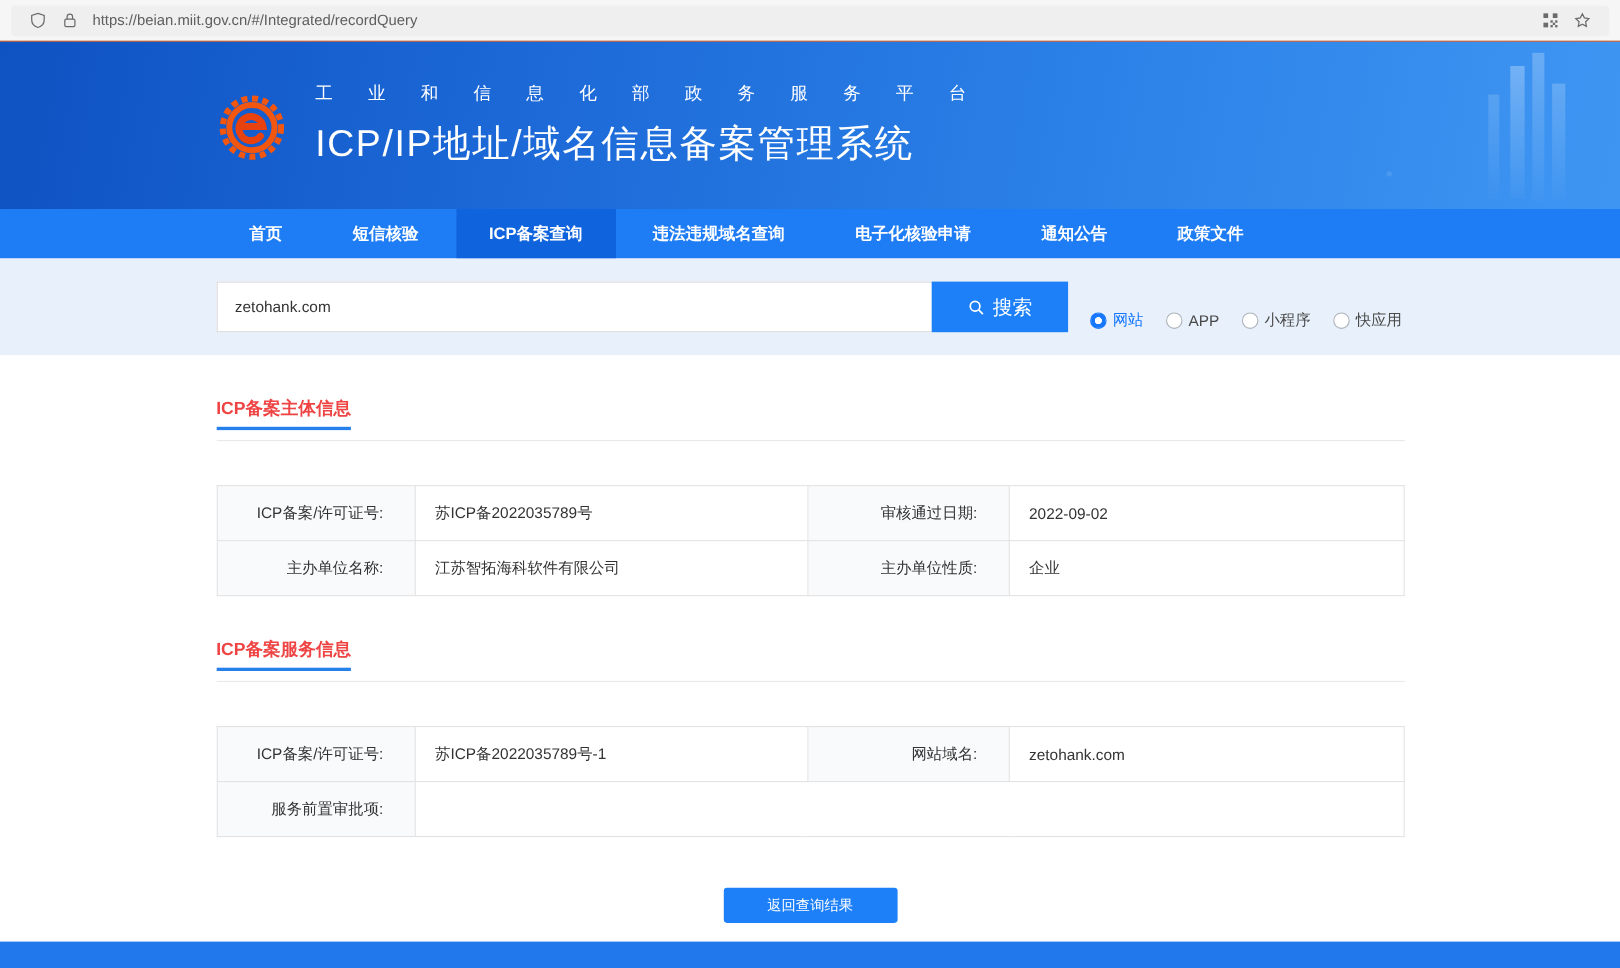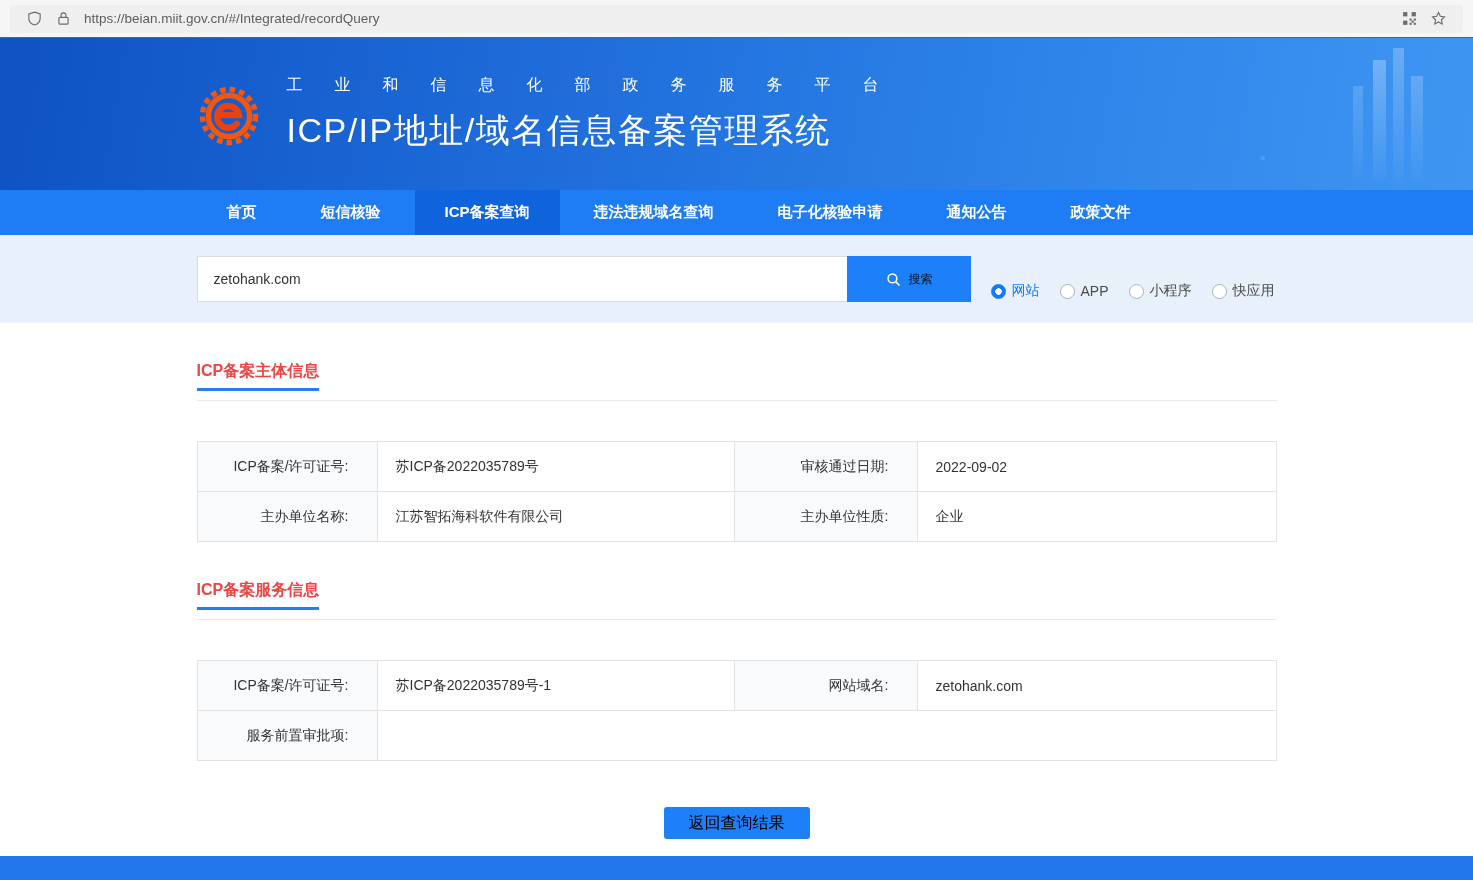--- a/index.html
+++ b/index.html
@@ -62,22 +62,22 @@
 
   
   .search-section { flex:0 0 88px; background:#e8f1fb; display:flex; align-items:center; }
   .search-inner { width:1080px; margin:0 auto; display:flex; align-items:center; height:46px; }
   .search-input {
     width:650px; height:46px; background:#ffffff; border:1px solid #dcdcdc; border-right:none;
     padding:0 16px; font-size:14px; color:#333; outline:none;
     font-family:"Liberation Sans","DejaVu Sans",sans-serif;
   }
   .search-button {
-    width:124px; height:46px; background:#1e80f8; color:#0f172a; border:none; cursor:pointer;
-    font-size:12px; display:flex; align-items:center; justify-content:center; gap:7px;
+    width:124px; height:46px; background:#1e80f8; color:#ffffff; border:none; cursor:pointer;
+    font-size:18px; display:flex; align-items:center; justify-content:center; gap:7px;
     font-family:"Liberation Sans","DejaVu Sans",sans-serif;
   }
   .radio-group { display:flex; align-items:center; gap:20px; margin-left:20px; align-self:flex-end; padding-bottom:2px; }
   .radio { display:flex; align-items:center; gap:6px; font-size:14px; color:#4a4a4a; cursor:pointer; }
   .radio-dot {
     width:15px; height:15px; border:1px solid #aeb3ba; border-radius:50%; background:#ffffff; flex:0 0 auto;
   }
   .radio-dot.checked {
     border-color:#1677ff;
     background:radial-gradient(circle at center,#ffffff 0 3px,#1677ff 3.5px);
@@ -99,23 +99,23 @@
   }
   .info-table td {
     border:1px solid #e3e3e3; height:50px; font-size:14px; color:#333; padding:0 18px;
     overflow:hidden; white-space:nowrap;
   }
   .info-table td.cell-label { background:#f9fafb; text-align:right; padding-right:28px; }
 
   .section-block.second { margin-top:38px; }
 
   .back-button {
-    display:block; margin:46px auto 0; width:146px; height:32px;
-    background:#1e80f8; color:#000000; border:none; border-radius:3px;
-    font-size:16px; cursor:pointer;
+    display:block; margin:46px auto 0; width:158px; height:32px;
+    background:#1e80f8; color:#ffffff; border:none; border-radius:3px;
+    font-size:13px; cursor:pointer;
     font-family:"Liberation Sans","DejaVu Sans",sans-serif;
   }
 
   
   .footer-bar { flex:0 0 24px; background:#2178ec; }
 </style>
 </head>
 <body>
 
 <div class="browser-bar">

